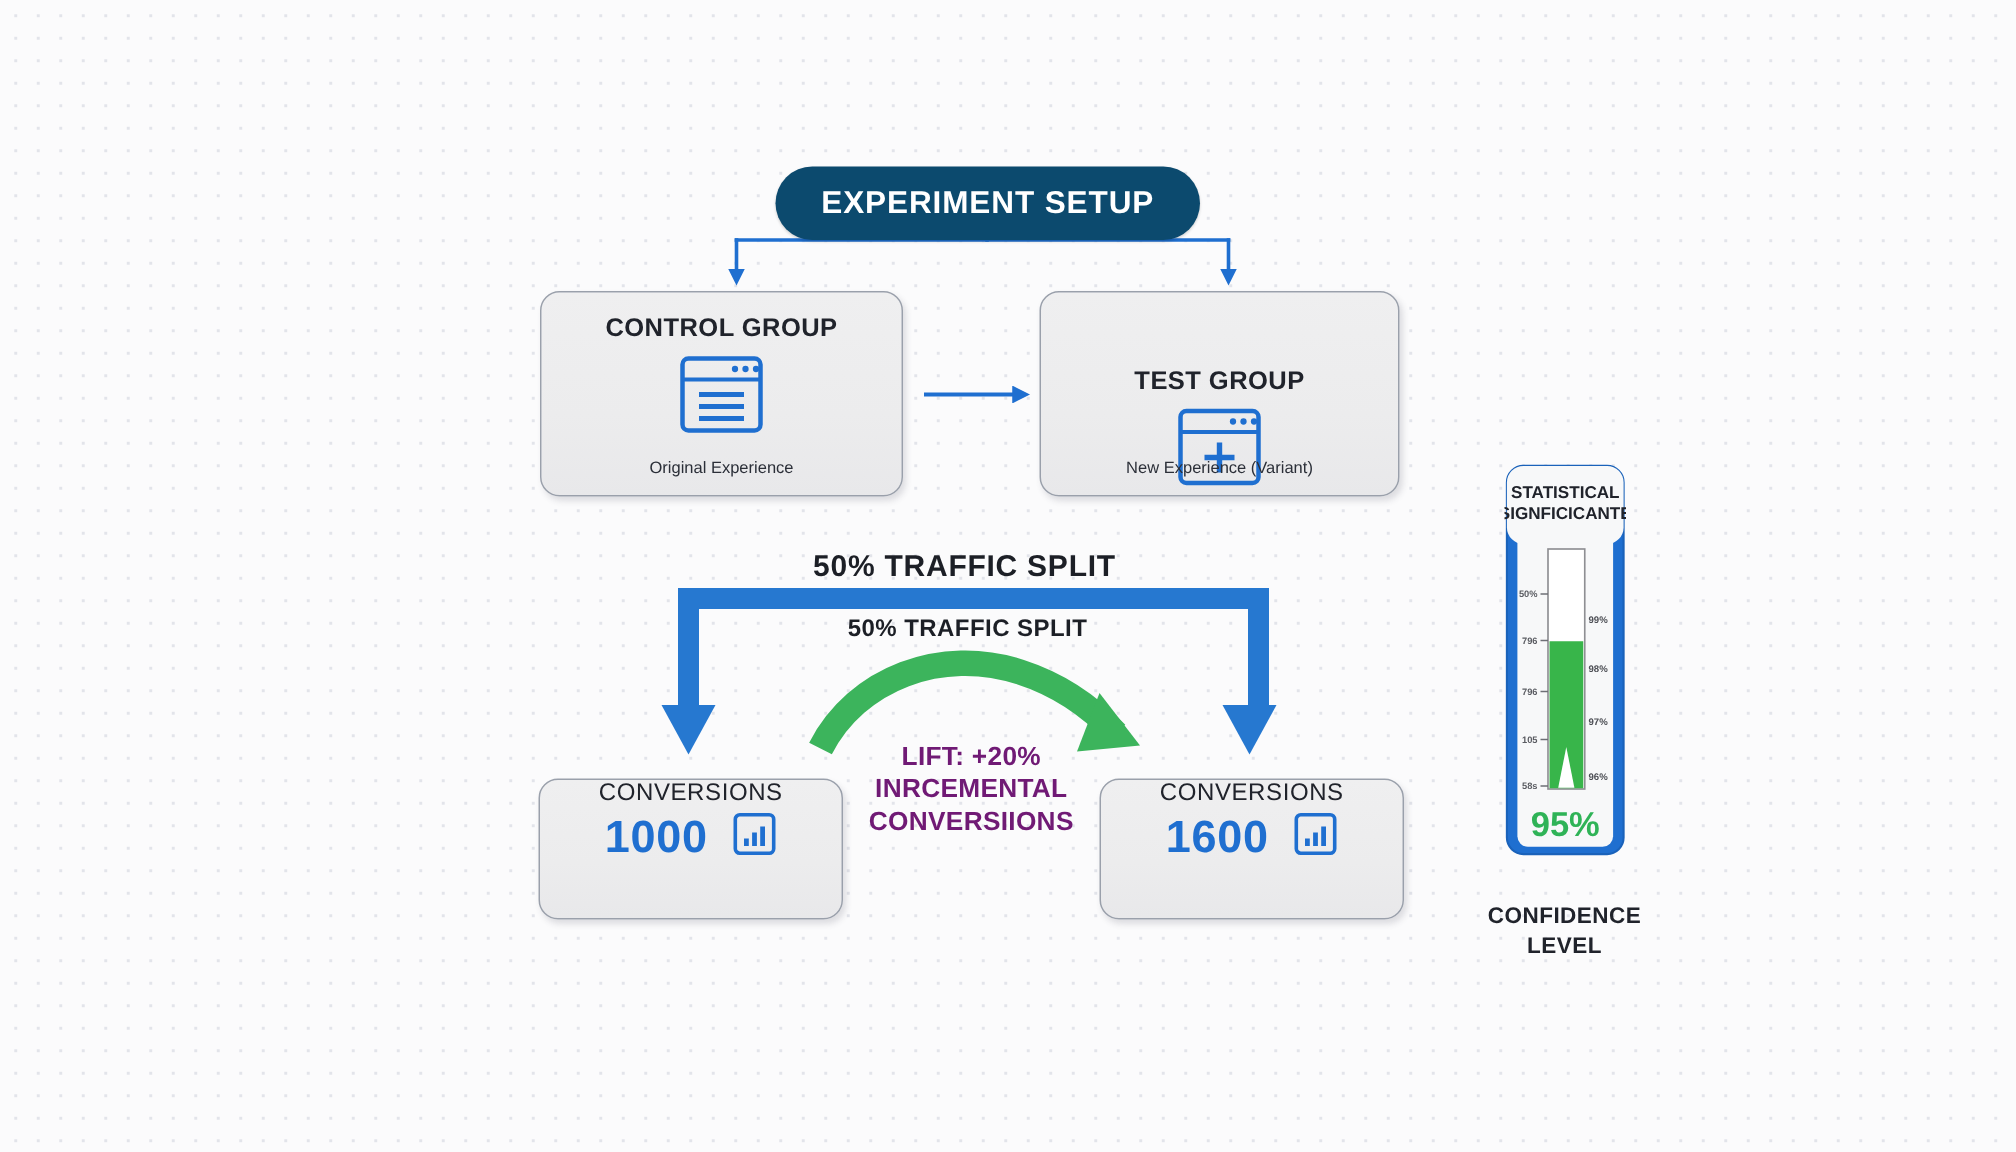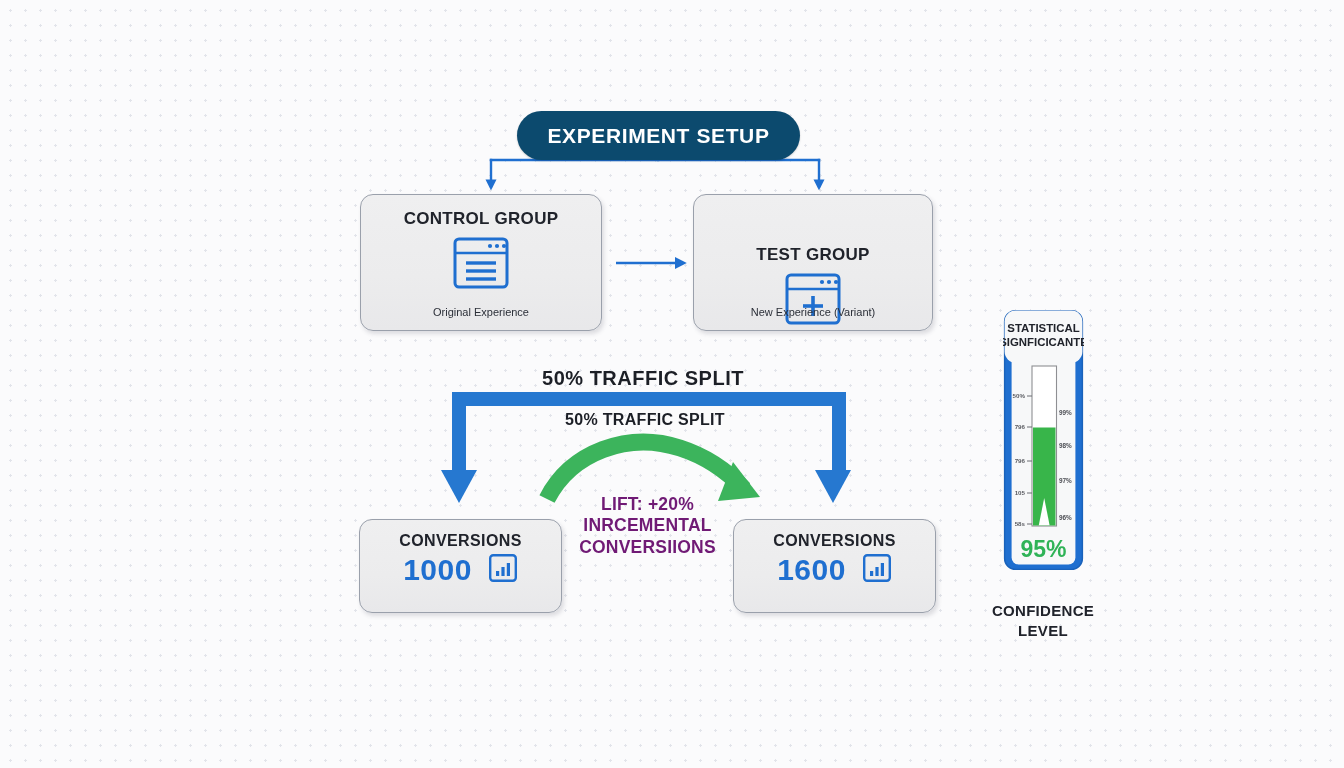--- a/index.html
+++ b/index.html
@@ -44,21 +44,21 @@
   .card-sub{
     position:absolute; bottom:12px; left:0; right:0; text-align:center;
     font-size:11px; color:#2b2f38; white-space:nowrap;
   }
   .card-icon{ margin-top:7px; }
 
   
   #card-conv-left { left:359px; top:519px; width:203px; height:94px; }
   #card-conv-right{ left:733px; top:519px; width:203px; height:94px; }
   .conv-title{
-    margin-top:12px; font-size:16px; font-weight:bold; color:#20232b;
+    font-size:16px; font-weight:normal; color:#20232b;
     letter-spacing:.4px; white-space:nowrap;
   }
   .conv-row{
     margin-top:3px; display:flex; align-items:center; gap:16px;
   }
   .conv-value{
     font-size:30px; font-weight:bold; color:#1f6fd0; line-height:1;
     letter-spacing:.5px;
   }
 

